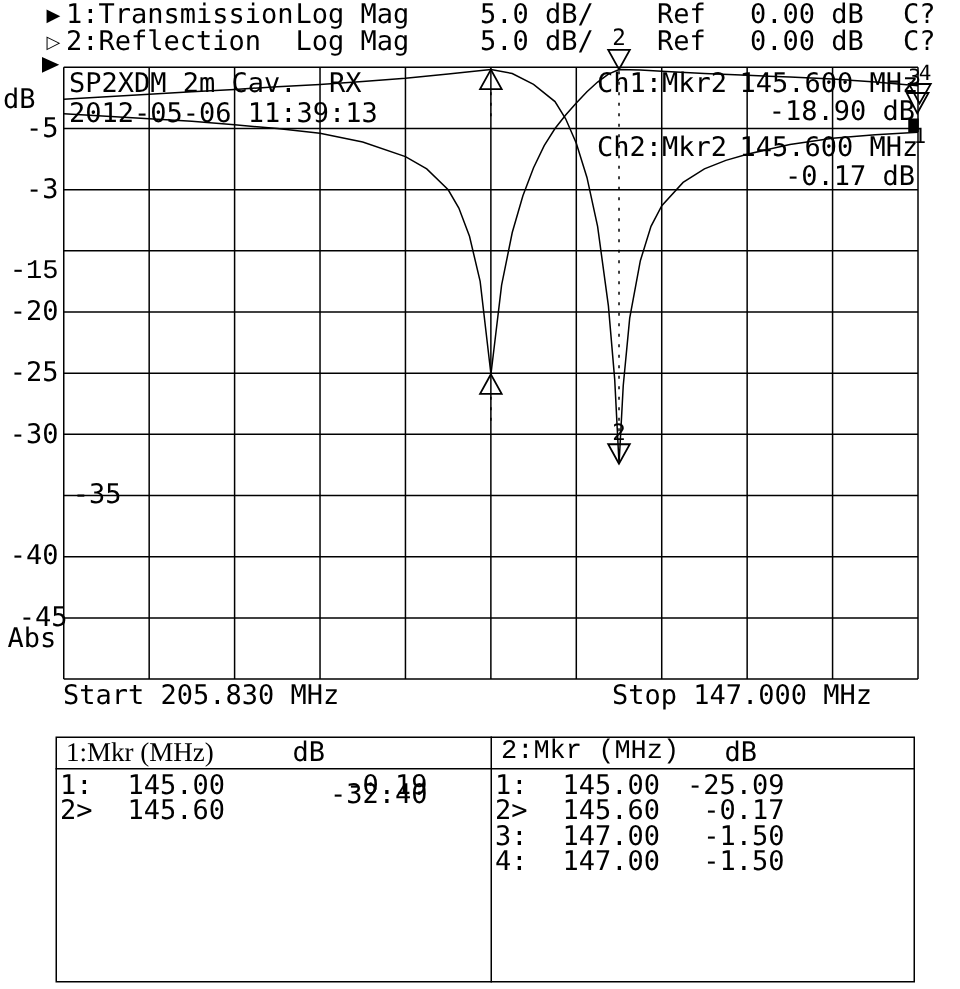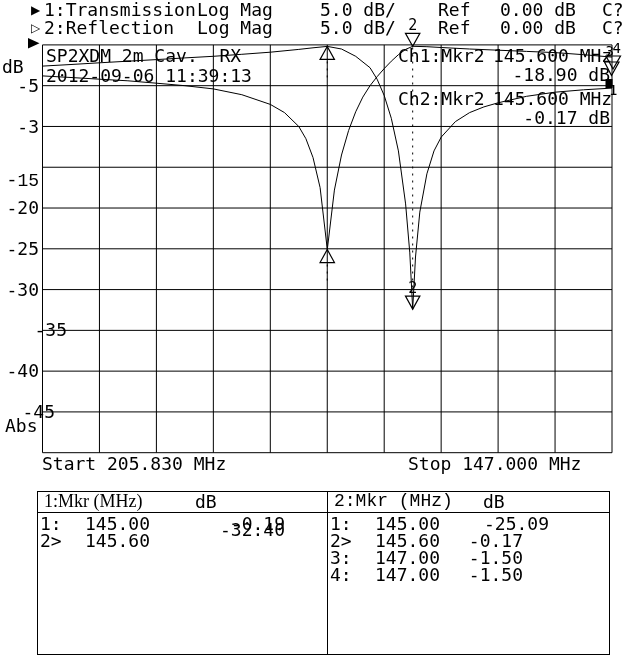--- a/index.html
+++ b/index.html
@@ -77,28 +77,28 @@
 <div class="abs t" style="left:602px;top:20px">C?</div>
 
 <div class="abs t" style="left:2px;top:59px">dB</div>
 <div id="yticks">
     <div class="abs t rt" style="left: 0px; top: 77.7px; width: 39px;">-5</div>
     <div class="abs t rt" style="left: 0px; top: 118.5px; width: 39px;">-3</div>
     <div class="abs t rt" style="left: 0px; top: 174px; width: 39px; font-family: Liberation Mono, monospace;">-15</div>
     <div class="abs t rt" style="left: 0px; top: 200px; width: 39px;">-20</div>
     <div class="abs t rt" style="left: 0px; top: 240.8px; width: 39px;">-25</div>
     <div class="abs t rt" style="left: 0px; top: 281.6px; width: 39px;">-30</div>
-    <div class="abs t rt" style="left: 0px; top: 322.4px; width: 39px; padding-left: 28px;">-35</div>
+    <div class="abs t rt" style="left: 14px; top: 322.4px; width: 39px; padding-left: 28px;">-35</div>
     <div class="abs t rt" style="left: 0px; top: 363.1px; width: 39px;">-40</div>
-    <div class="abs t rt" style="left: 16px; top: 403.9px; width: 39px;">-45</div>
+    <div class="abs t rt" style="left: 6px; top: 403.9px; width: 39px;">-45</div>
   </div>
 <div class="abs t" style="left:5px;top:418px">Abs</div>
 
 <div class="abs t" style="left:46px;top:48px">SP2XDM 2m Cav.  RX</div>
-<div class="abs t" style="left:46px;top:68px">2012-09-06 11:39:13</div>
+<div class="abs t" style="left:46px;top:68px">2012-05-06 11:39:13</div>
 
 <div class="abs t" style="left:398px;top:48px">Ch1:Mkr2</div>
 <div class="abs t" style="left:493px;top:48px">145.600 MHz</div>
 <div class="abs t rt" style="left:493px;top:67px;width:117px">-18.90 dB</div>
 
 <div class="abs t" style="left:398px;top:91px">Ch2:Mkr2</div>
 <div class="abs t" style="left:493px;top:91px">145.600 MHz</div>
 <div class="abs t rt" style="left:493px;top:110px;width:117px">-0.17 dB</div>
 
 <div class="abs t" style="left:42px;top:456px">Start 205.830 MHz</div>
@@ -113,21 +113,21 @@
     <div class="abs t" style="left: 40px; top: 515.5px;">1:</div>
     <div class="abs t rt" style="left: 60px; top: 515.5px; width: 90px;">145.00</div>
     <div class="abs t rt" style="left: 195px; top: 515.5px; width: 90px;">-0.19</div>
     <div class="abs t" style="left: 40px; top: 532.7px;">2&gt;</div>
     <div class="abs t rt" style="left: 60px; top: 532.7px; width: 90px;">145.60</div>
     <div class="abs t rt" style="left: 195px; top: 522px; width: 90px;">-32.40</div>
     <div class="abs t" style="left: 334px; top: 494px; font-family: Liberation Mono, monospace;">2:Mkr (MHz)</div>
     <div class="abs t" style="left: 483px; top: 494px;">dB</div>
     <div class="abs t" style="left: 330px; top: 515.5px;">1:</div>
     <div class="abs t rt" style="left: 350px; top: 515.5px; width: 90px;">145.00</div>
-    <div class="abs t rt" style="left: 433px; top: 515.5px; width: 90px; margin-left: 26px;">-25.09</div>
+    <div class="abs t rt" style="left: 433px; top: 515.5px; width: 90px;">-25.09</div>
     <div class="abs t" style="left: 330px; top: 532.7px;">2&gt;</div>
     <div class="abs t rt" style="left: 350px; top: 532.7px; width: 90px;">145.60</div>
     <div class="abs t rt" style="left: 433px; top: 532.7px; width: 90px;">-0.17</div>
     <div class="abs t" style="left: 330px; top: 549.9px;">3:</div>
     <div class="abs t rt" style="left: 350px; top: 549.9px; width: 90px;">147.00</div>
     <div class="abs t rt" style="left: 433px; top: 549.9px; width: 90px;">-1.50</div>
     <div class="abs t" style="left: 330px; top: 567.1px;">4:</div>
     <div class="abs t rt" style="left: 350px; top: 567.1px; width: 90px;">147.00</div>
     <div class="abs t rt" style="left: 433px; top: 567.1px; width: 90px;">-1.50</div>
   </div>

